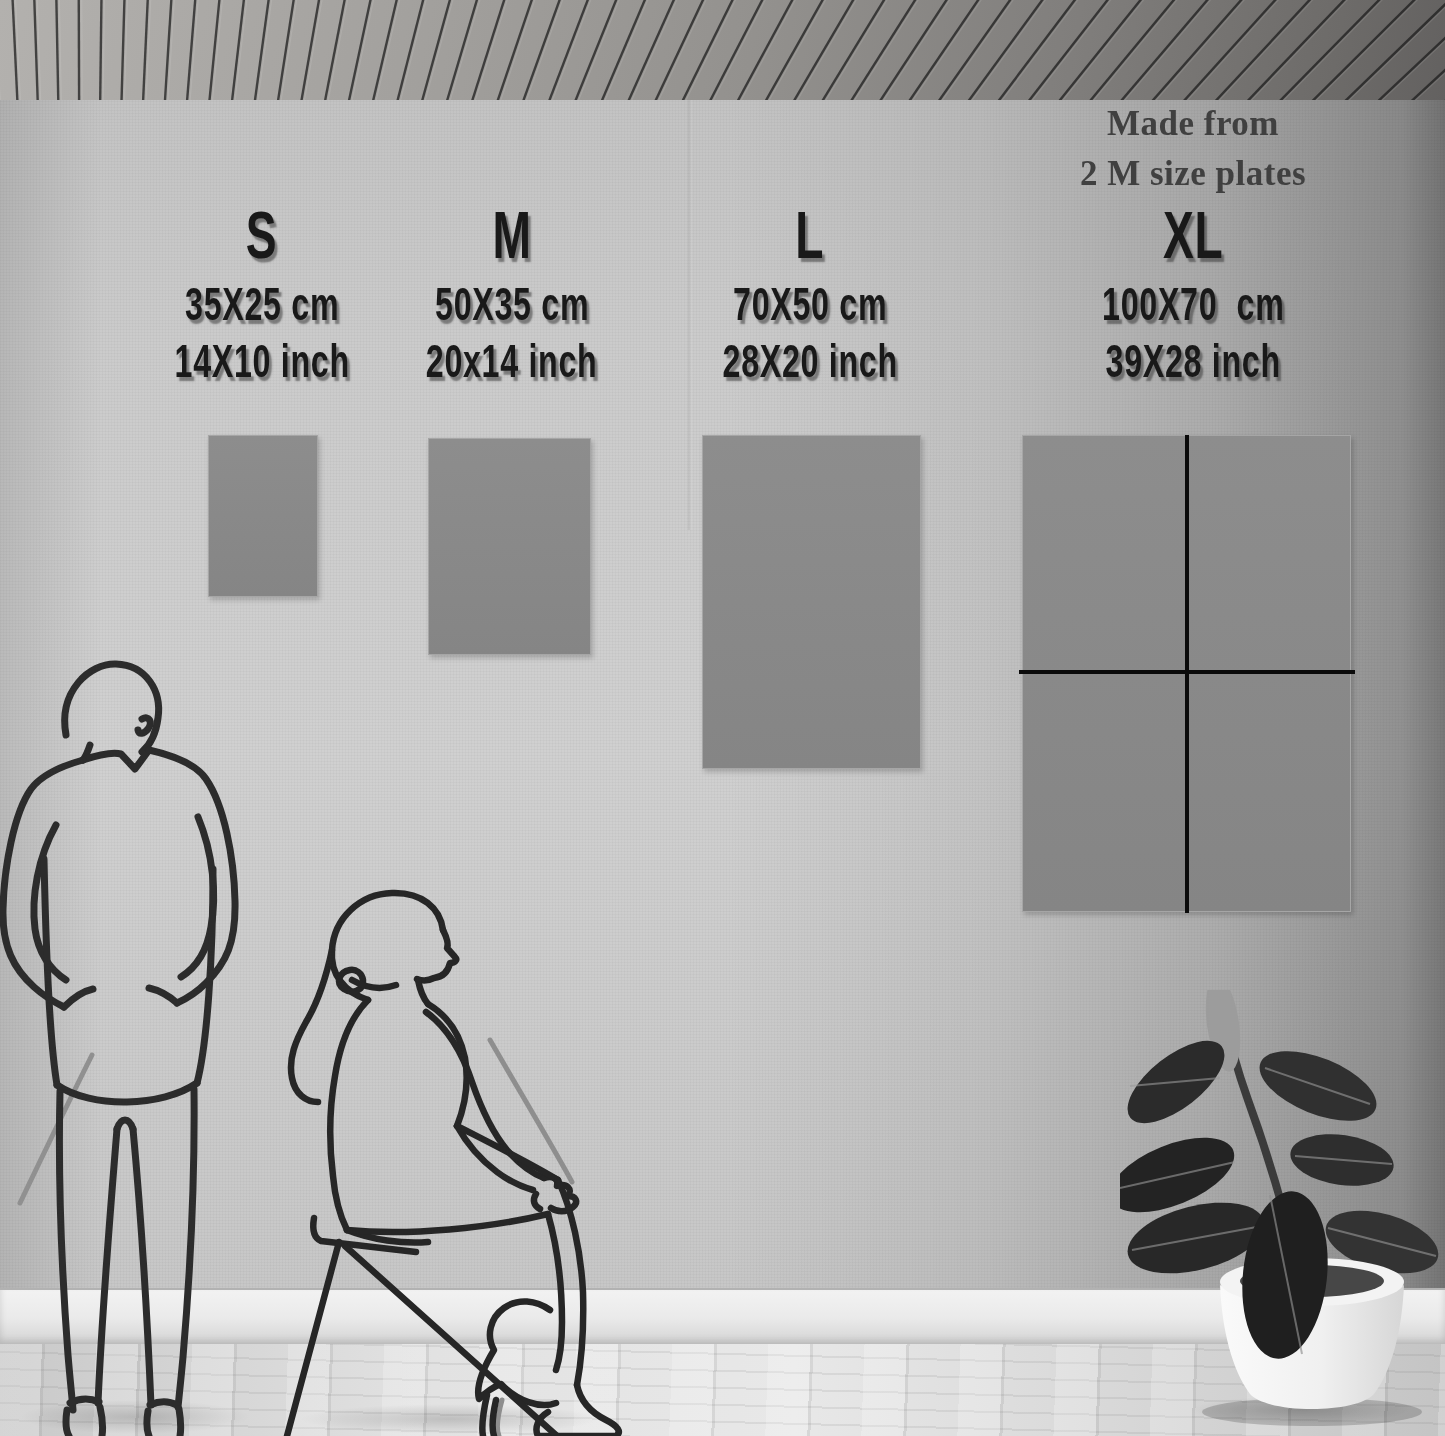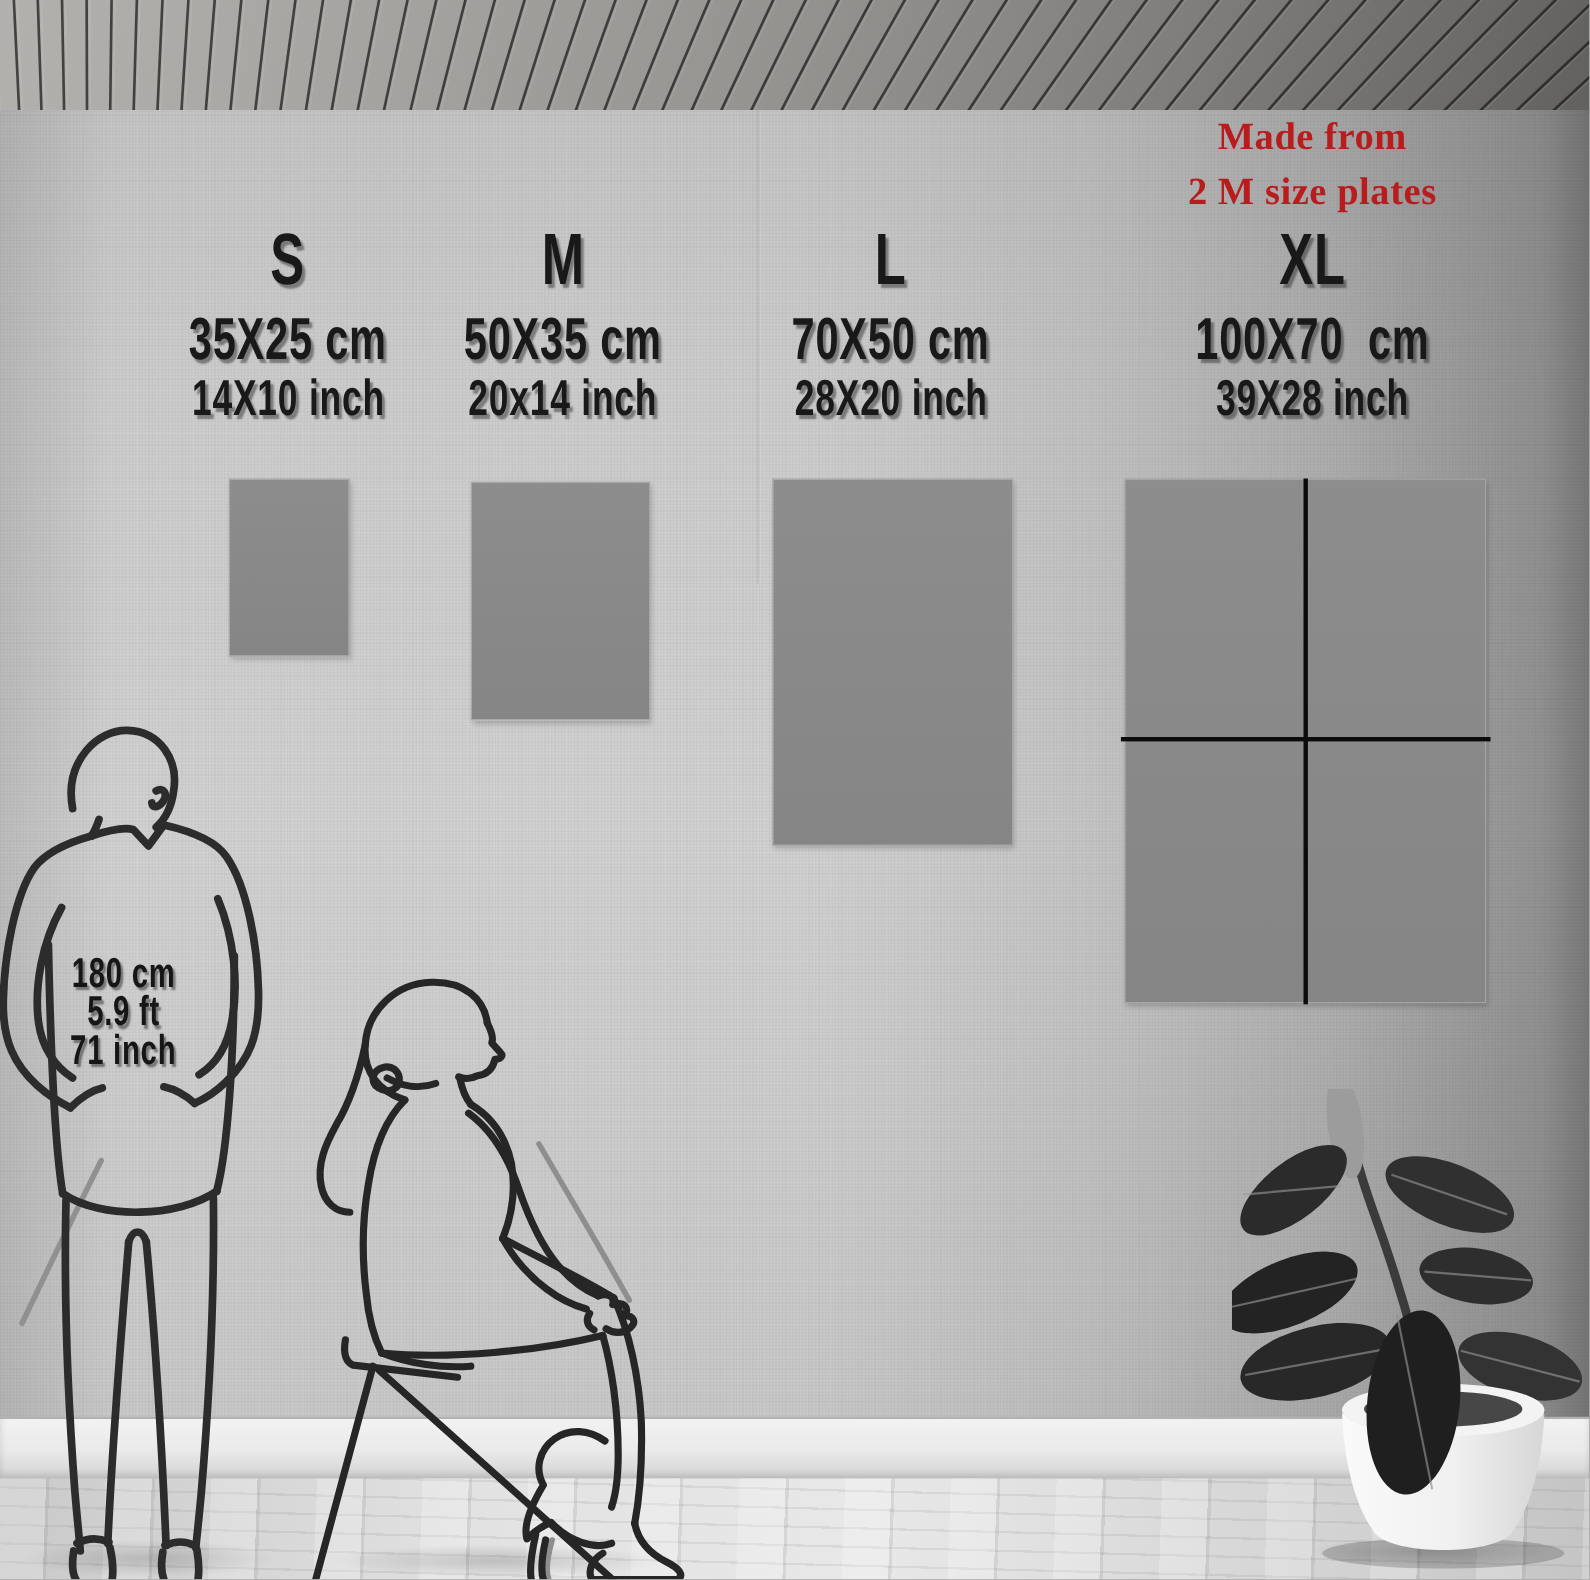--- a/index.html
+++ b/index.html
@@ -49,25 +49,25 @@
 
   
   .col{position:absolute;width:360px;transform:translateX(-50%);text-align:center;color:#191919;}
   .col-s{left:262px;top:0;}  .col-m{left:512px;top:0;}
   .col-l{left:810px;top:0;}  .col-xl{left:1193px;top:0;}
   .cond{display:inline-block;transform:scaleX(.70);transform-origin:50% 50%;white-space:pre;
     font-weight:bold;letter-spacing:1px;}
   .shadowed{text-shadow:4px 4px 2px rgba(45,45,45,.50);}
   .row{position:absolute;left:0;width:100%;line-height:1;}
   .row-label{top:202px;font-size:66px;}
-  .row-cm{top:281px;font-size:54px;}
+  .row-cm{top:281px;font-size:46px;}
   .row-inch{top:338px;font-size:46px;text-align:center;}
   .row-note1{top:106px;}
   .row-note2{top:156px;}
-  .serifnote{font-family:"Liberation Serif",serif;font-weight:bold;font-size:35px;color:#b91c1c;letter-spacing:.5px;}
+  .serifnote{font-family:"Liberation Serif",serif;font-weight:bold;font-size:35px;color:#404040;letter-spacing:.5px;}
 
   .height-label{position:absolute;left:112px;top:868px;transform:translateX(-50%);
     text-align:center;color:#161616;line-height:1;}
   .height-label .hrow{display:block;font-size:38px;line-height:35px;}
   .height-label .cond{text-shadow:3px 3px 2px rgba(45,45,45,.55);}
 
   
   .figure{position:absolute;}
   .figure svg{display:block;}
 </style>
@@ -270,25 +270,20 @@
       <path d="M 117 474 C 121 462 129 462 133 474"></path>
       <path d="M 133 474 C 141 560 147 655 151 750"></path>
       <path d="M 194 434 C 195 520 190 620 183 702 C 181 724 179 742 178 752"></path>
       <path d="M 70 748 C 80 743 90 743 99 747"></path>
       <path d="M 67 755 C 65 768 66 776 69 781 M 100 752 C 103 765 103 774 102 781"></path>
       <path d="M 150 750 C 159 746 169 746 177 750"></path>
       <path d="M 148 756 C 146 768 147 776 149 781 M 179 754 C 181 766 181 775 180 781"></path>
     </svg>
   </div>
 
-  <div class="height-label">
-    <span class="hrow"><span class="cond">180 cm</span></span>
-    <span class="hrow"><span class="cond">5.9 ft</span></span>
-    <span class="hrow"><span class="cond">71 inch</span></span>
-  </div>
 
   <div class="figure" style="left:250px;top:880px;">
     <svg width="420" height="556" viewBox="0 0 420 556" fill="none" stroke="#262626" stroke-width="6.5" stroke-linecap="round" stroke-linejoin="round">
       <path stroke="#8e8e8e" stroke-width="5" d="M 240 160 C 270 212 300 262 322 302"></path>
       <path stroke="#8e8e8e" stroke-width="5" d="M 252 520 C 247 538 246 549 249 556"></path>
       <path d="M 118 120 C 94 112 80 94 82 70 C 84 38 110 14 142 13 C 172 12 190 28 193 50"></path>
       <path d="M 193 50 C 197 58 199 64 197 68 L 205 77 C 208 80 205 83 200 83 C 198 92 192 97 184 98 C 178 101 172 101 167 99"></path>
       <path d="M 82 70 C 76 98 68 122 56 142 C 46 160 38 178 42 198 C 45 214 56 222 68 222"></path>
       <path d="M 100 90 c -11 2 -15 13 -6 19 c 9 6 20 1 19 -9 c -1 -7 -7 -11 -13 -10"></path>
       <path d="M 102 100 C 116 108 132 110 146 105"></path>

